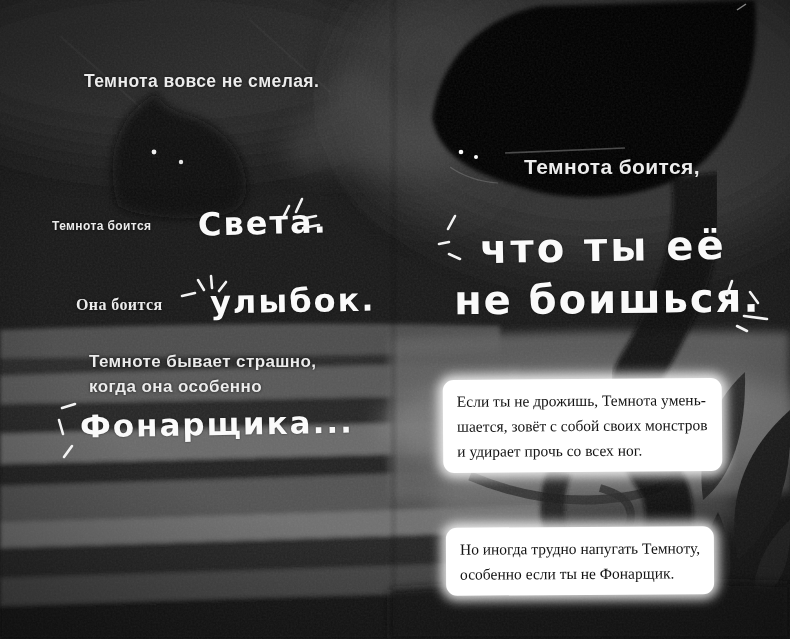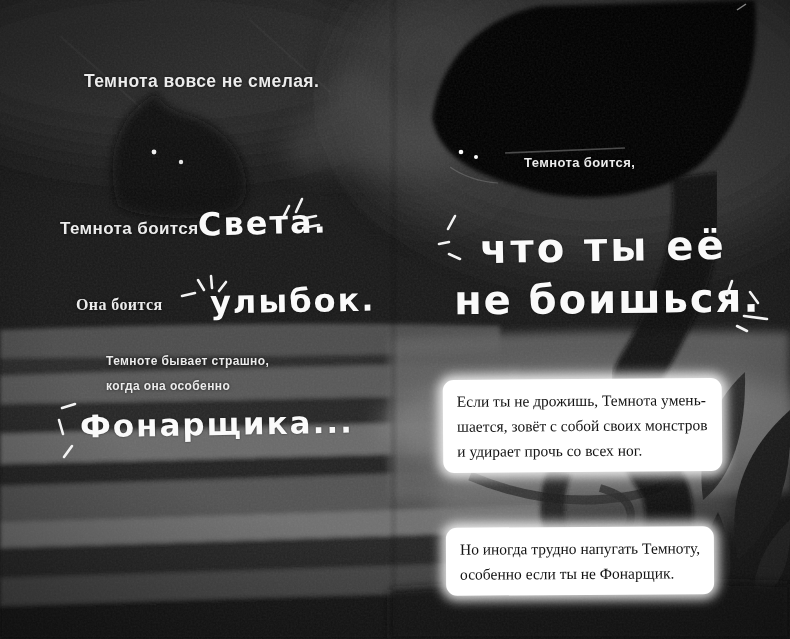--- a/index.html
+++ b/index.html
@@ -6,27 +6,27 @@
   .spread{position:relative;width:790px;height:639px;overflow:hidden;background:#b91c1c;
           font-family:"Liberation Sans",sans-serif;}
   .spread svg.art{position:absolute;left:0;top:0;z-index:1;}
   .vignette{position:absolute;inset:0;z-index:2;pointer-events:none;
     background:radial-gradient(ellipse 80% 70% at 50% 45%, rgba(0,0,0,0) 55%, rgba(0,0,0,0.38) 100%);}
   .txt{position:absolute;z-index:3;color:#ececec;}
   .sans{font-weight:bold;letter-spacing:.4px;text-shadow:0 0 3px rgba(0,0,0,.7);}
   .hand{font-family:"DejaVu Sans",sans-serif;font-weight:bold;color:#fafafa;
         letter-spacing:2px;text-shadow:0 0 2px rgba(0,0,0,.6);}
   .cap-top{left:84px;top:71px;font-size:17.5px;}
-  .light-prefix{left:60px;top:219px;font-size:17px;}
+  .light-prefix{left:52px;top:219px;font-size:12px;}
   .light-word{left:198px;top:204px;font-size:32px;transform:rotate(-1.5deg);}
   .smiles-prefix{left:76px;top:296px;font-size:16px;font-family:Liberation Serif, serif;}
   .smiles-word{left:210px;top:282px;font-size:32px;transform:rotate(-1deg);}
-  .scared{left:89px;top:349px;font-size:12px;line-height:25px;margin-left:17px;}
+  .scared{left:89px;top:349px;font-size:17px;line-height:25px;}
   .fonar-word{left:80px;top:406px;font-size:31px;transform:rotate(-1deg);}
-  .r-cap{left:524px;top:155px;font-size:13px;}
+  .r-cap{left:524px;top:155px;font-size:21px;}
   .big1{left:480px;top:224px;font-size:40px;letter-spacing:3px;transform:rotate(-1deg);}
   .big2{left:454px;top:276px;font-size:40px;letter-spacing:2px;transform:rotate(-0.5deg);}
   .note{position:absolute;z-index:4;background:#ffffff;color:#141414;
         font-family:"Liberation Serif",serif;font-size:15.5px;line-height:25px;
         padding:9px 14px;border-radius:11px;
         box-shadow:0 0 11px 5px rgba(255,255,255,.85);}
   .note div{white-space:nowrap;}
   .note1{left:443px;top:379px;transform:rotate(-0.4deg);}
   .note2{left:446px;top:527px;transform:rotate(-0.3deg);}
   .sparkle{position:absolute;z-index:3;}

